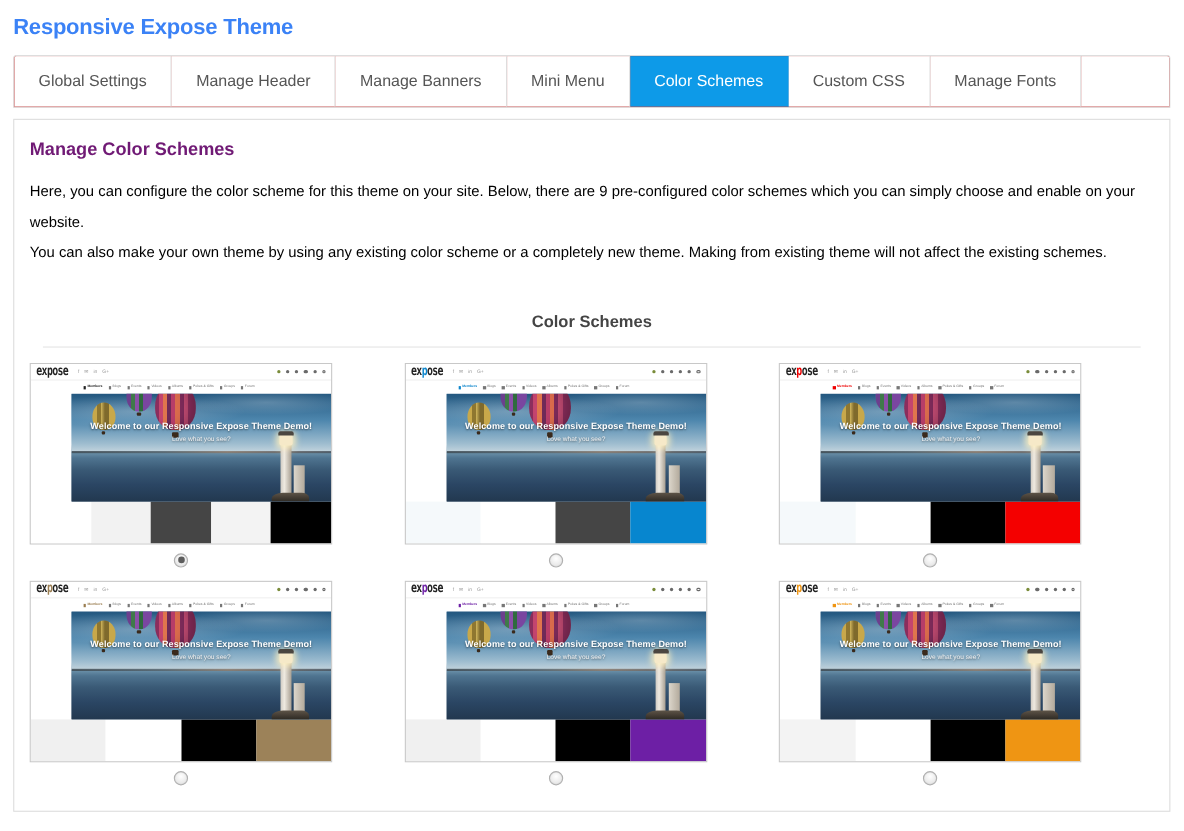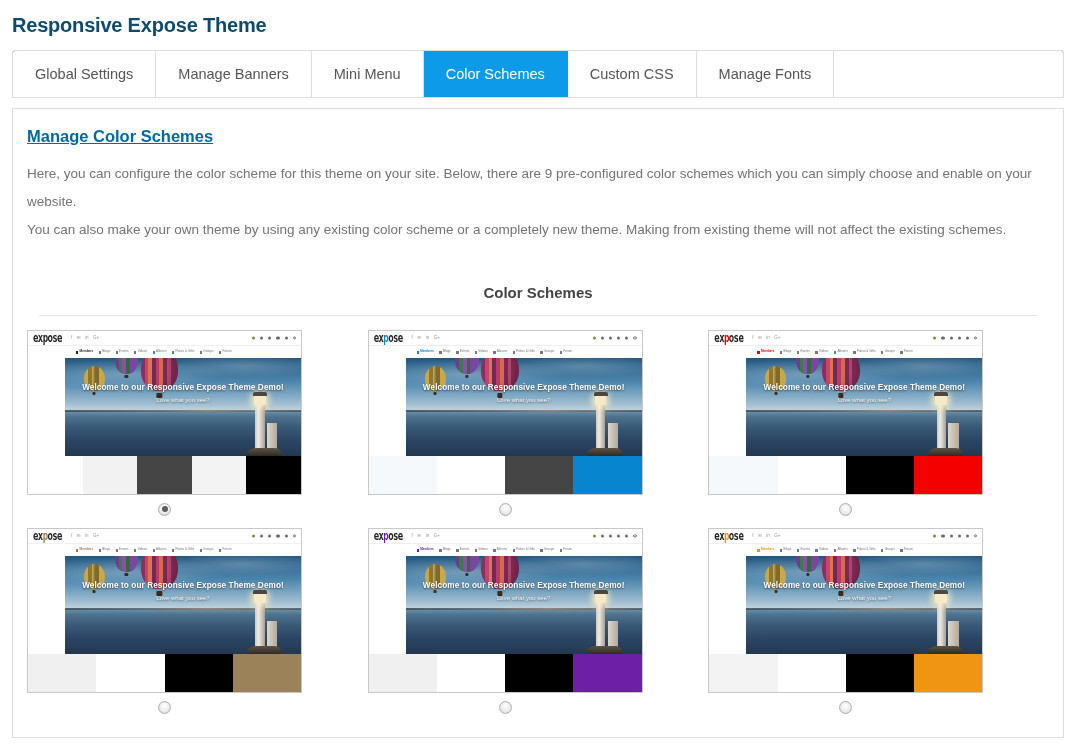--- a/index.html
+++ b/index.html
@@ -10,21 +10,21 @@
     background: #ffffff;
     font-family: "Liberation Sans", sans-serif;
     color: #555;
     overflow: hidden;
   }
 
   
   .page-title {
     font-size: 20px;
     font-weight: bold;
-    color: #0c4a6e;
+    color: #3b82f6;
     margin: 14px 0 0 12px;
     letter-spacing: -0.2px;
   }
 
   
   .tabbar {
     display: flex;
     margin: 13px 12px 0 12px;
     border: 1px solid #ddd;
     border-radius: 3px 3px 0 0;
@@ -61,29 +61,28 @@
   .panel {
     margin: 10px 12px 0 12px;
     border: 1px solid #ddd;
     background: #fff;
     padding: 16px 14px 0 14px;
     height: 630px;
   }
   .panel-title {
     font-size: 16.5px;
     font-weight: bold;
-    color: #0369a1;
+    color: #701a75;
     margin: 2px 0 14px 0;
-    text-decoration: underline;
   }
   .panel-desc p {
     margin: 0 0 0 0;
     font-size: 13.5px;
     line-height: 28px;
-    color: #737373;
+    color: #000000;
   }
 
   
   .section-heading {
     text-align: center;
     font-size: 15px;
     font-weight: bold;
     color: #444;
     margin: 40px 0 14px 0;
   }
@@ -363,20 +362,21 @@
     background: #5d5d5d;
   }
 </style>
 </head>
 <body>
 
 <h1 class="page-title">Responsive Expose Theme</h1>
 
 <div class="tabbar" id="tabbar">
     <div class="tab">Global Settings</div>
+    <div class="tab">Manage Header</div>
     <div class="tab">Manage Banners</div>
     <div class="tab">Mini Menu</div>
     <div class="tab active">Color Schemes</div>
     <div class="tab">Custom CSS</div>
     <div class="tab">Manage Fonts</div>
     <div class="tab filler"></div>
   </div>
 
 <div class="panel">
   <div class="panel-title">Manage Color Schemes</div>

